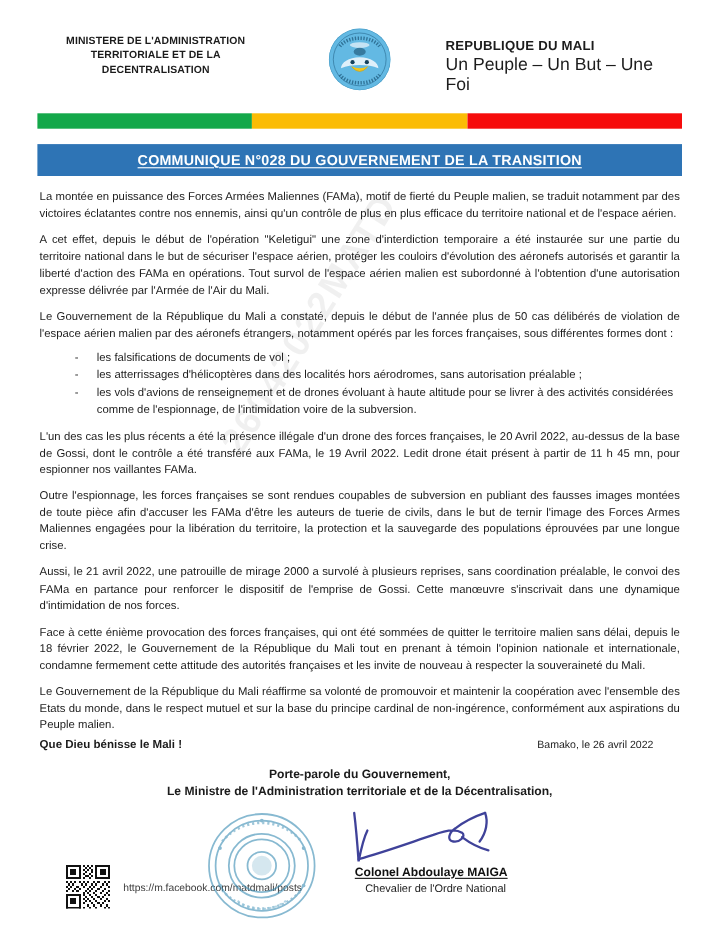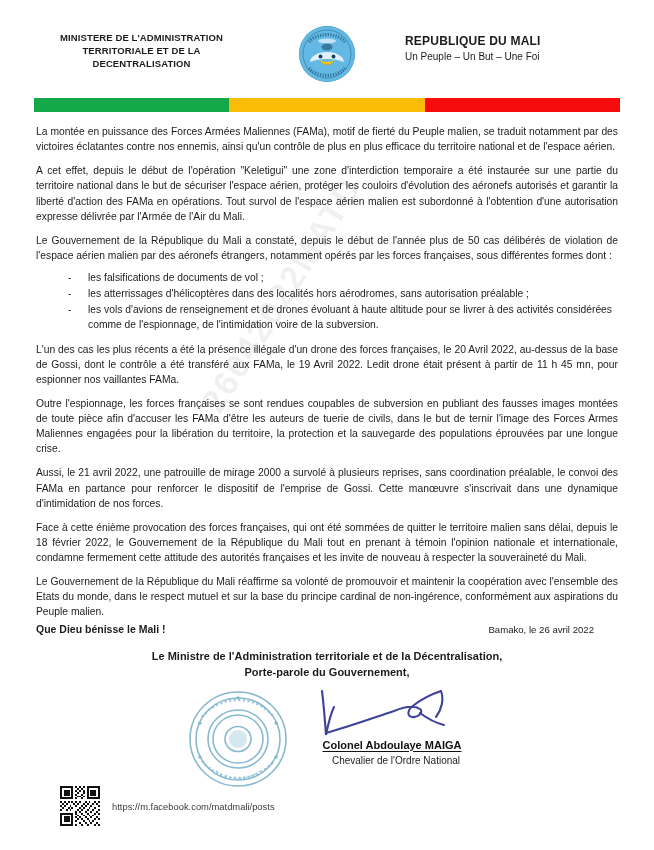--- a/index.html
+++ b/index.html
@@ -7,21 +7,21 @@
 
   .page{position:relative;width:654px;height:850px;background:#ffffff;box-sizing:border-box;}
 
   
   .header{display:flex;align-items:flex-start;padding:26px 34px 0 34px;}
   .hdr-left{width:215px;text-align:center;font-size:9.5px;font-weight:bold;line-height:1.35;
             letter-spacing:.1px;color:#1c1c1c;padding-top:6px;}
   .hdr-mid{flex:1;display:flex;justify-content:center;padding-top:0px;}
   .hdr-right{width:215px;text-align:left;padding-top:8px;}
   .rep-title{font-size:12px;font-weight:bold;letter-spacing:.2px;color:#1c1c1c;}
-  .rep-motto{font-size:10px;margin-top:3px;color:#1c1c1c;}
+  .rep-motto{font-size:16px;margin-top:3px;color:#1c1c1c;}
 
   
   .emblem{width:56px;height:56px;border-radius:50%;background:#63b9e3;position:relative;
           box-shadow:0 0 0 1px #4f9fc7 inset;overflow:hidden;}
   .emblem svg{display:block;}
 
   
   .flagbar{display:flex;height:14px;margin:16px 34px 0 34px;}
   .flagbar div{flex:1;}
 
@@ -107,20 +107,23 @@
       <div class="rep-motto">Un Peuple – Un But – Une Foi</div>
     </div>
   </div>
 
   <div class="flagbar">
     <div id="flag-green" style="background: rgb(20, 168, 74);"></div>
     <div id="flag-yellow" style="background: rgb(251, 188, 5);"></div>
     <div id="flag-red" style="background: rgb(246, 12, 12);"></div>
   </div>
 
+  <div class="banner" id="title-banner" style="background: rgb(46, 116, 181);">
+    <span>COMMUNIQUE N°028 DU GOUVERNEMENT DE LA TRANSITION</span>
+  </div>
 
   <div class="body">
 
     <p class="para">La montée en puissance des Forces Armées Maliennes (FAMa), motif de fierté du Peuple malien, se traduit notamment par des victoires éclatantes contre nos ennemis, ainsi qu'un contrôle de plus en plus efficace du territoire national et de l'espace aérien.</p>
     <p class="para">A cet effet, depuis le début de l'opération "Keletigui" une zone d'interdiction temporaire a été instaurée sur une partie du territoire national dans le but de sécuriser l'espace aérien, protéger les couloirs d'évolution des aéronefs autorisés et garantir la liberté d'action des FAMa en opérations. Tout survol de l'espace aérien malien est subordonné à l'obtention d'une autorisation expresse délivrée par l'Armée de l'Air du Mali.</p>
     <p class="para tight">Le Gouvernement de la République du Mali a constaté, depuis le début de l'année plus de 50 cas délibérés de violation de l'espace aérien malien par des aéronefs étrangers, notamment  opérés par les forces françaises, sous différentes formes dont :</p>
 
     <ul class="bullets">
       <li>les falsifications de documents de vol ;</li>
       <li>les atterrissages d'hélicoptères dans des localités hors aérodromes, sans autorisation préalable ;</li>
@@ -132,22 +135,22 @@
     <p class="para">Aussi, le 21 avril 2022, une patrouille de mirage 2000 a survolé à plusieurs reprises, sans coordination préalable, le convoi des FAMa en partance pour renforcer le dispositif de l'emprise de Gossi. Cette manœuvre s'inscrivait dans une dynamique d'intimidation de nos forces.</p>
     <p class="para">Face à cette énième provocation des forces françaises, qui ont été sommées de quitter le territoire malien sans délai, depuis le 18 février 2022, le Gouvernement de la République du Mali tout en prenant à témoin l'opinion nationale et internationale, condamne fermement cette attitude des autorités françaises et les invite de nouveau à respecter la souveraineté du Mali.</p>
     <p class="para tight">Le Gouvernement de la République du Mali réaffirme sa volonté de promouvoir et maintenir la coopération avec l'ensemble des Etats du monde, dans le respect mutuel et sur la base du principe cardinal de non-ingérence, conformément aux aspirations du Peuple malien.</p>
 
     <div class="closing-row">
       <div class="bless">Que Dieu bénisse le Mali !</div>
       <div class="dateline">Bamako, le 26 avril 2022</div>
     </div>
 
     <div class="sig-block">
+      <div class="sig-title">Porte-parole du Gouvernement,</div>
       <div class="sig-title">Le Ministre de l'Administration territoriale et de la Décentralisation,</div>
-      <div class="sig-title">Porte-parole du Gouvernement,</div>
 
       <div class="sig-area">
 
         <svg class="seal" viewBox="0 0 104 100">
           <g fill="none" stroke="#3f8fb5" stroke-width="1.6">
             <ellipse cx="52" cy="50" rx="48" ry="47"></ellipse>
             <ellipse cx="52" cy="50" rx="42" ry="41"></ellipse>
             <ellipse cx="52" cy="50" rx="30" ry="29"></ellipse>
             <ellipse cx="52" cy="50" rx="25" ry="24"></ellipse>
             <ellipse cx="52" cy="50" rx="13" ry="12.5"></ellipse>

